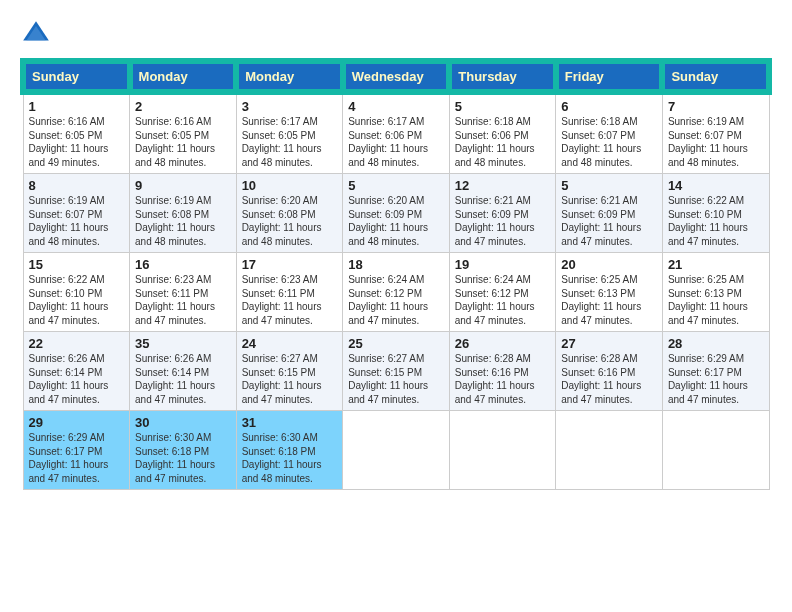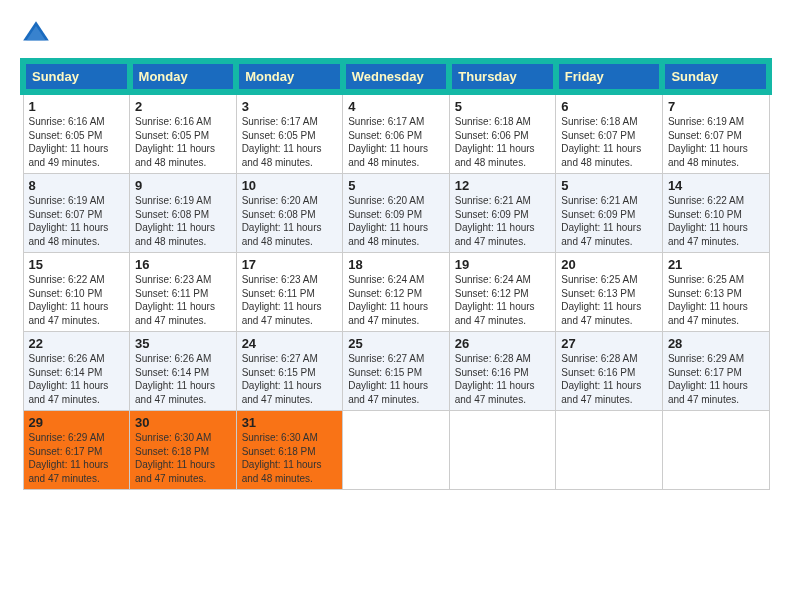--- a/index.html
+++ b/index.html
@@ -77,21 +77,21 @@
       border: 1px solid #ccc;
       padding: 4px 5px;
       width: calc(100% / 7);
       min-height: 70px;
       background: #fff;
     }
     .calendar tr:nth-child(even) td {
       background: #f0f4fa;
     }
     .calendar tr:last-child td {
-      background: #f97316;
+      background: #7dd3fc;
     }
     .day-num {
       font-size: 13px;
       font-weight: bold;
       color: #222;
       display: block;
       margin-bottom: 1px;
     }
     .day-info {
       font-size: 10px;

